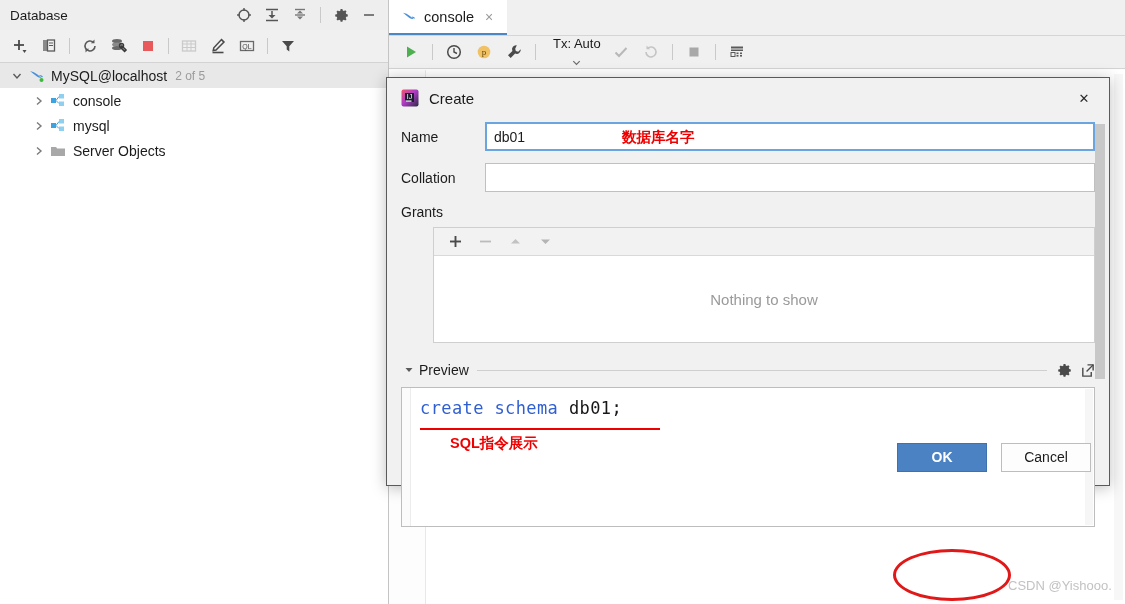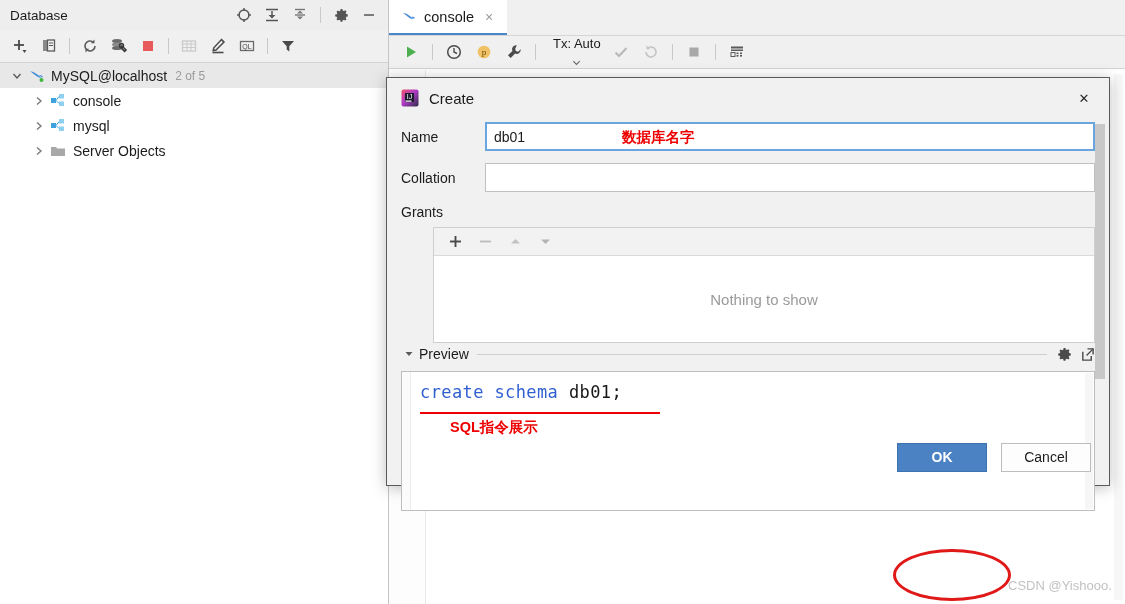--- a/index.html
+++ b/index.html
@@ -78,21 +78,21 @@
 
   .grants-label{font-size:14px;color:#1b1b1b;margin:4px 0 7px 0;}
   .grants-box{border:1px solid #cfcfcf;background:#ffffff;box-sizing:border-box;margin-left:32px;}
   .grants-toolbar{height:28px;background:#f2f2f2;border-bottom:1px solid #d9d9d9;
                   display:flex;align-items:center;padding:0 8px;box-sizing:border-box;gap:4px;}
   .gbtn{width:26px;height:22px;display:flex;align-items:center;justify-content:center;}
   .grants-content{height:86px;display:flex;align-items:center;justify-content:center;
                   background:#ffffff;}
   .nothing{color:#9a9a9a;font-size:15px;}
 
-  .preview-head{display:flex;align-items:center;height:22px;}
+  .preview-head{display:flex;align-items:center;margin-top:16px;height:22px;}
   .prev-caret{width:16px;display:flex;align-items:center;justify-content:center;}
   .prev-text{font-size:14px;color:#1b1b1b;padding:0 8px 0 2px;}
   .prev-rule{flex:1;height:1px;background:#cfcfcf;}
   .prev-icons{display:flex;align-items:center;gap:8px;padding-left:10px;}
 
   .preview-box{margin-top:6px;border:1px solid #bdbdbd;background:#ffffff;height:140px;
                position:relative;box-sizing:border-box;}
   .prev-gutter{position:absolute;left:0;top:0;bottom:0;width:8px;background:#fbfbfb;
                border-right:1px solid #ececec;}
   .sql{position:absolute;left:18px;top:10px;font-family:"DejaVu Sans Mono","Liberation Mono",monospace;

